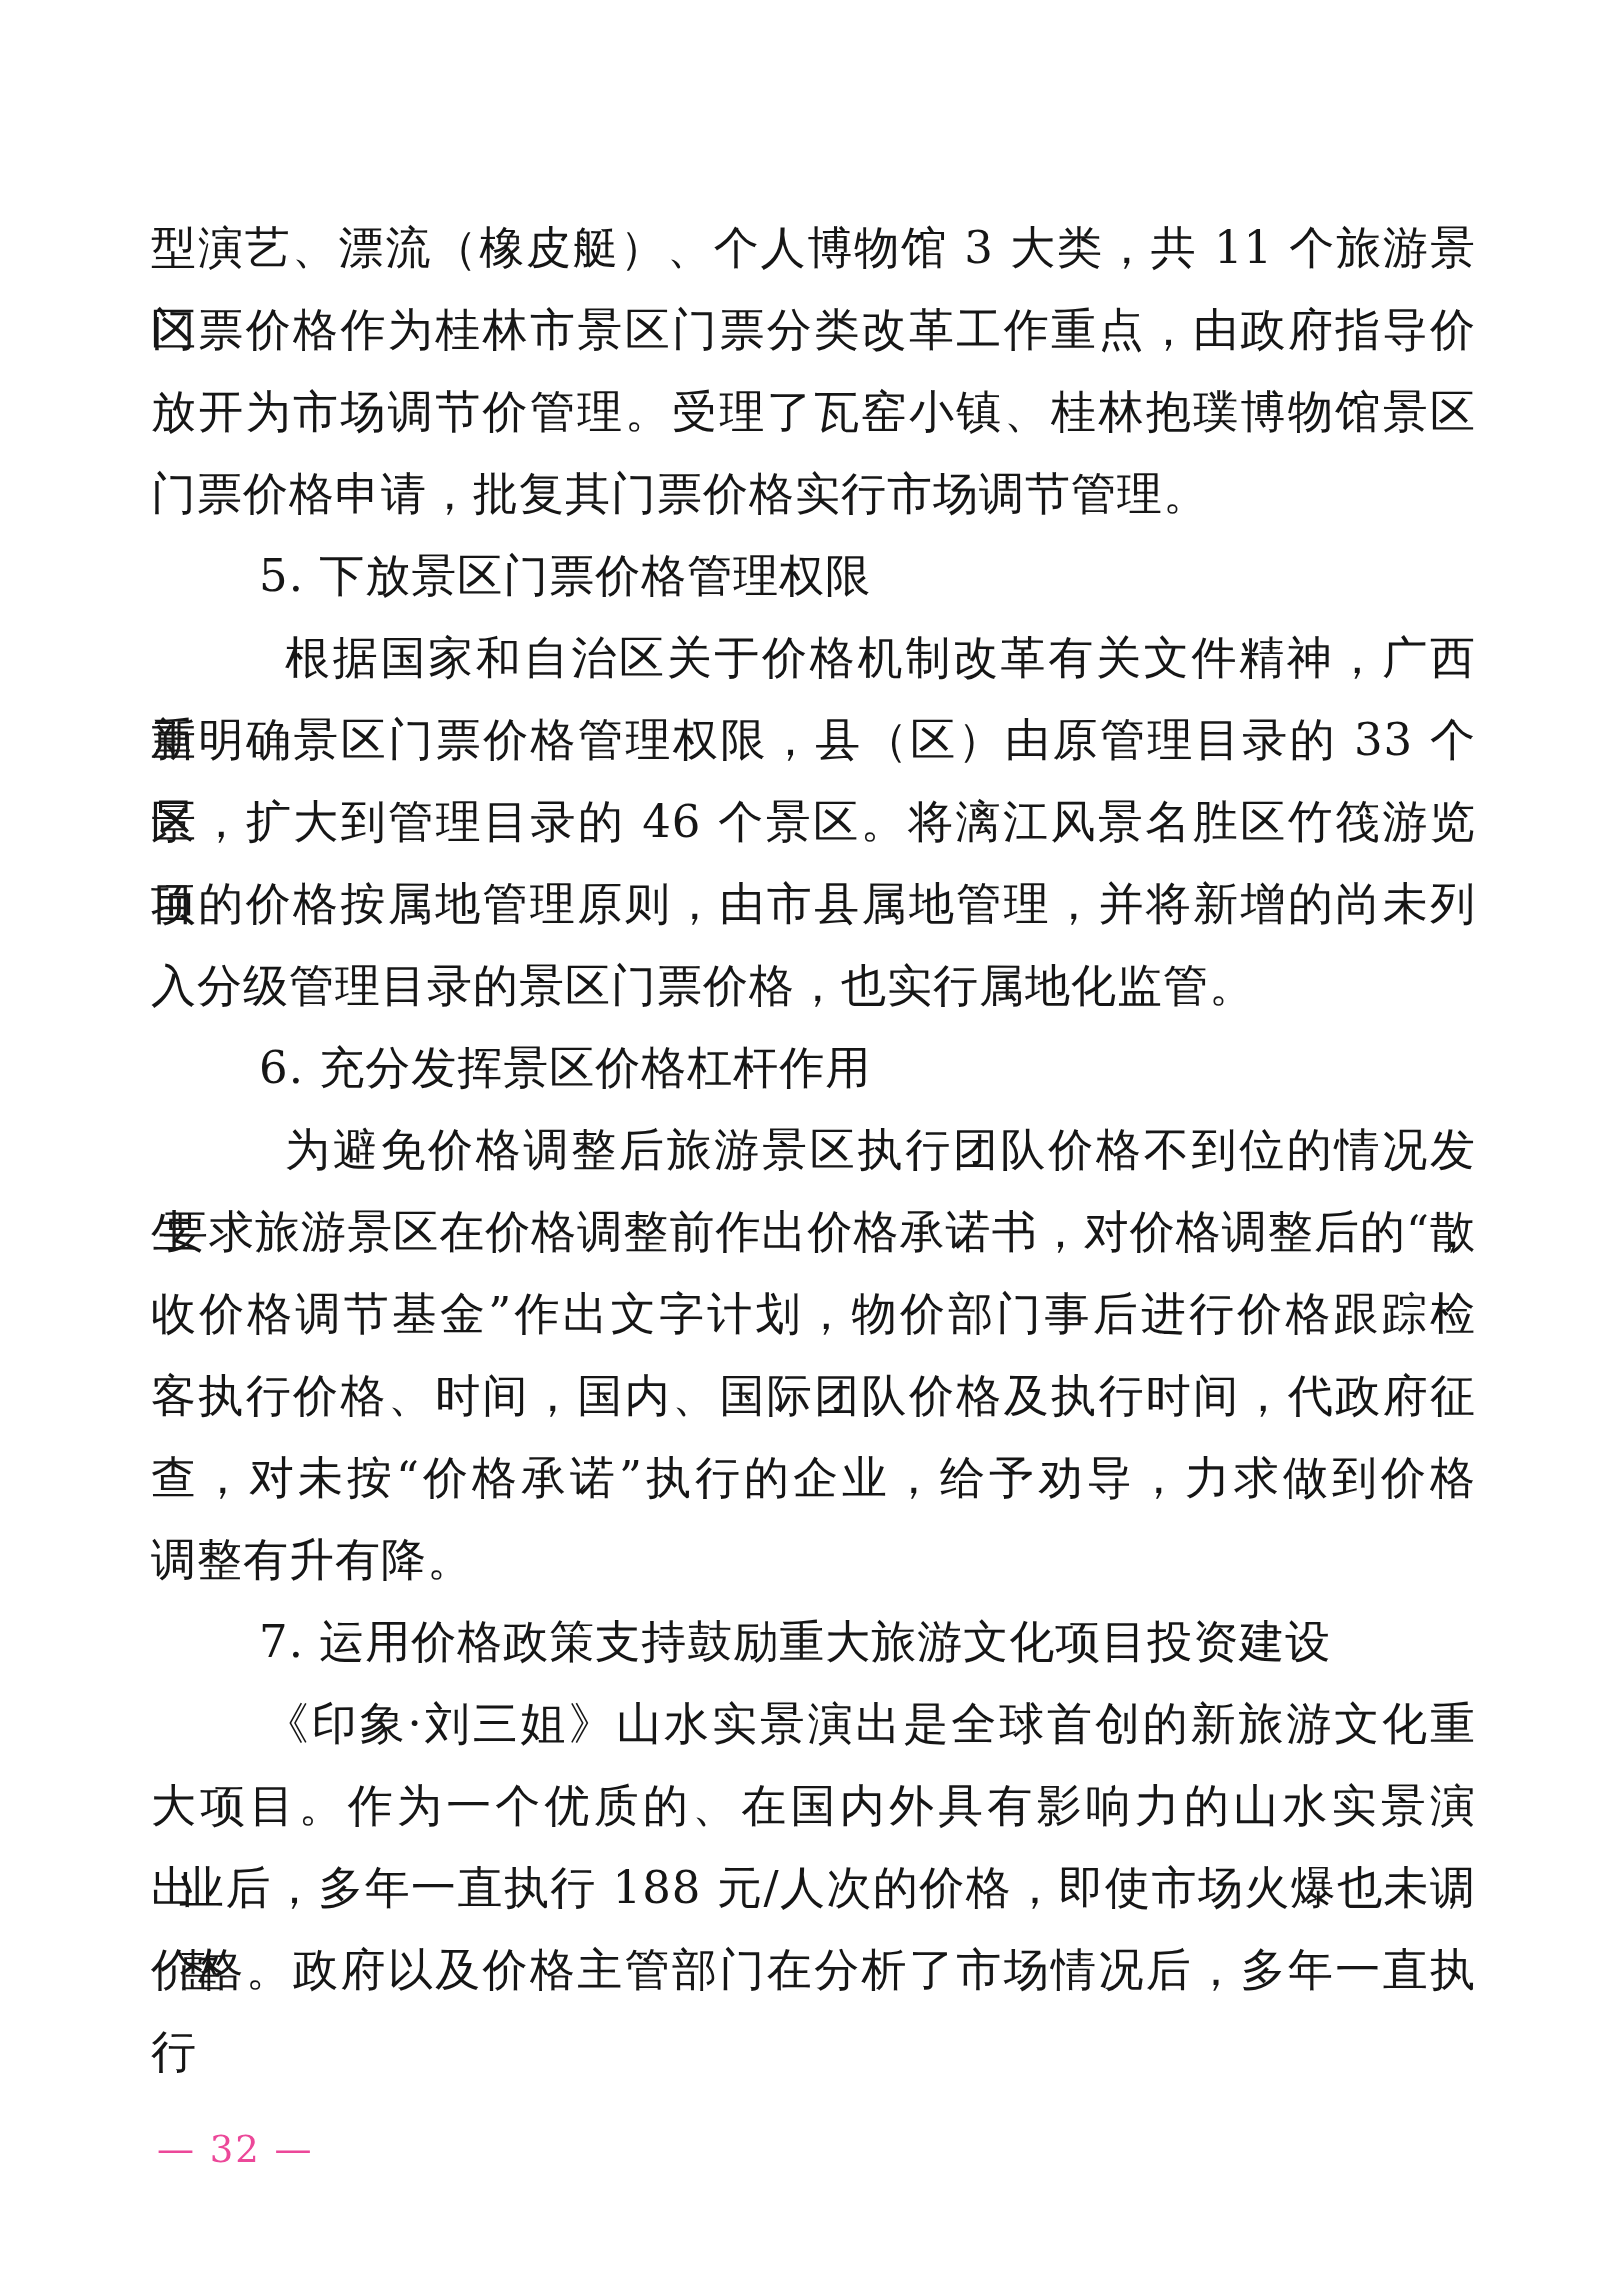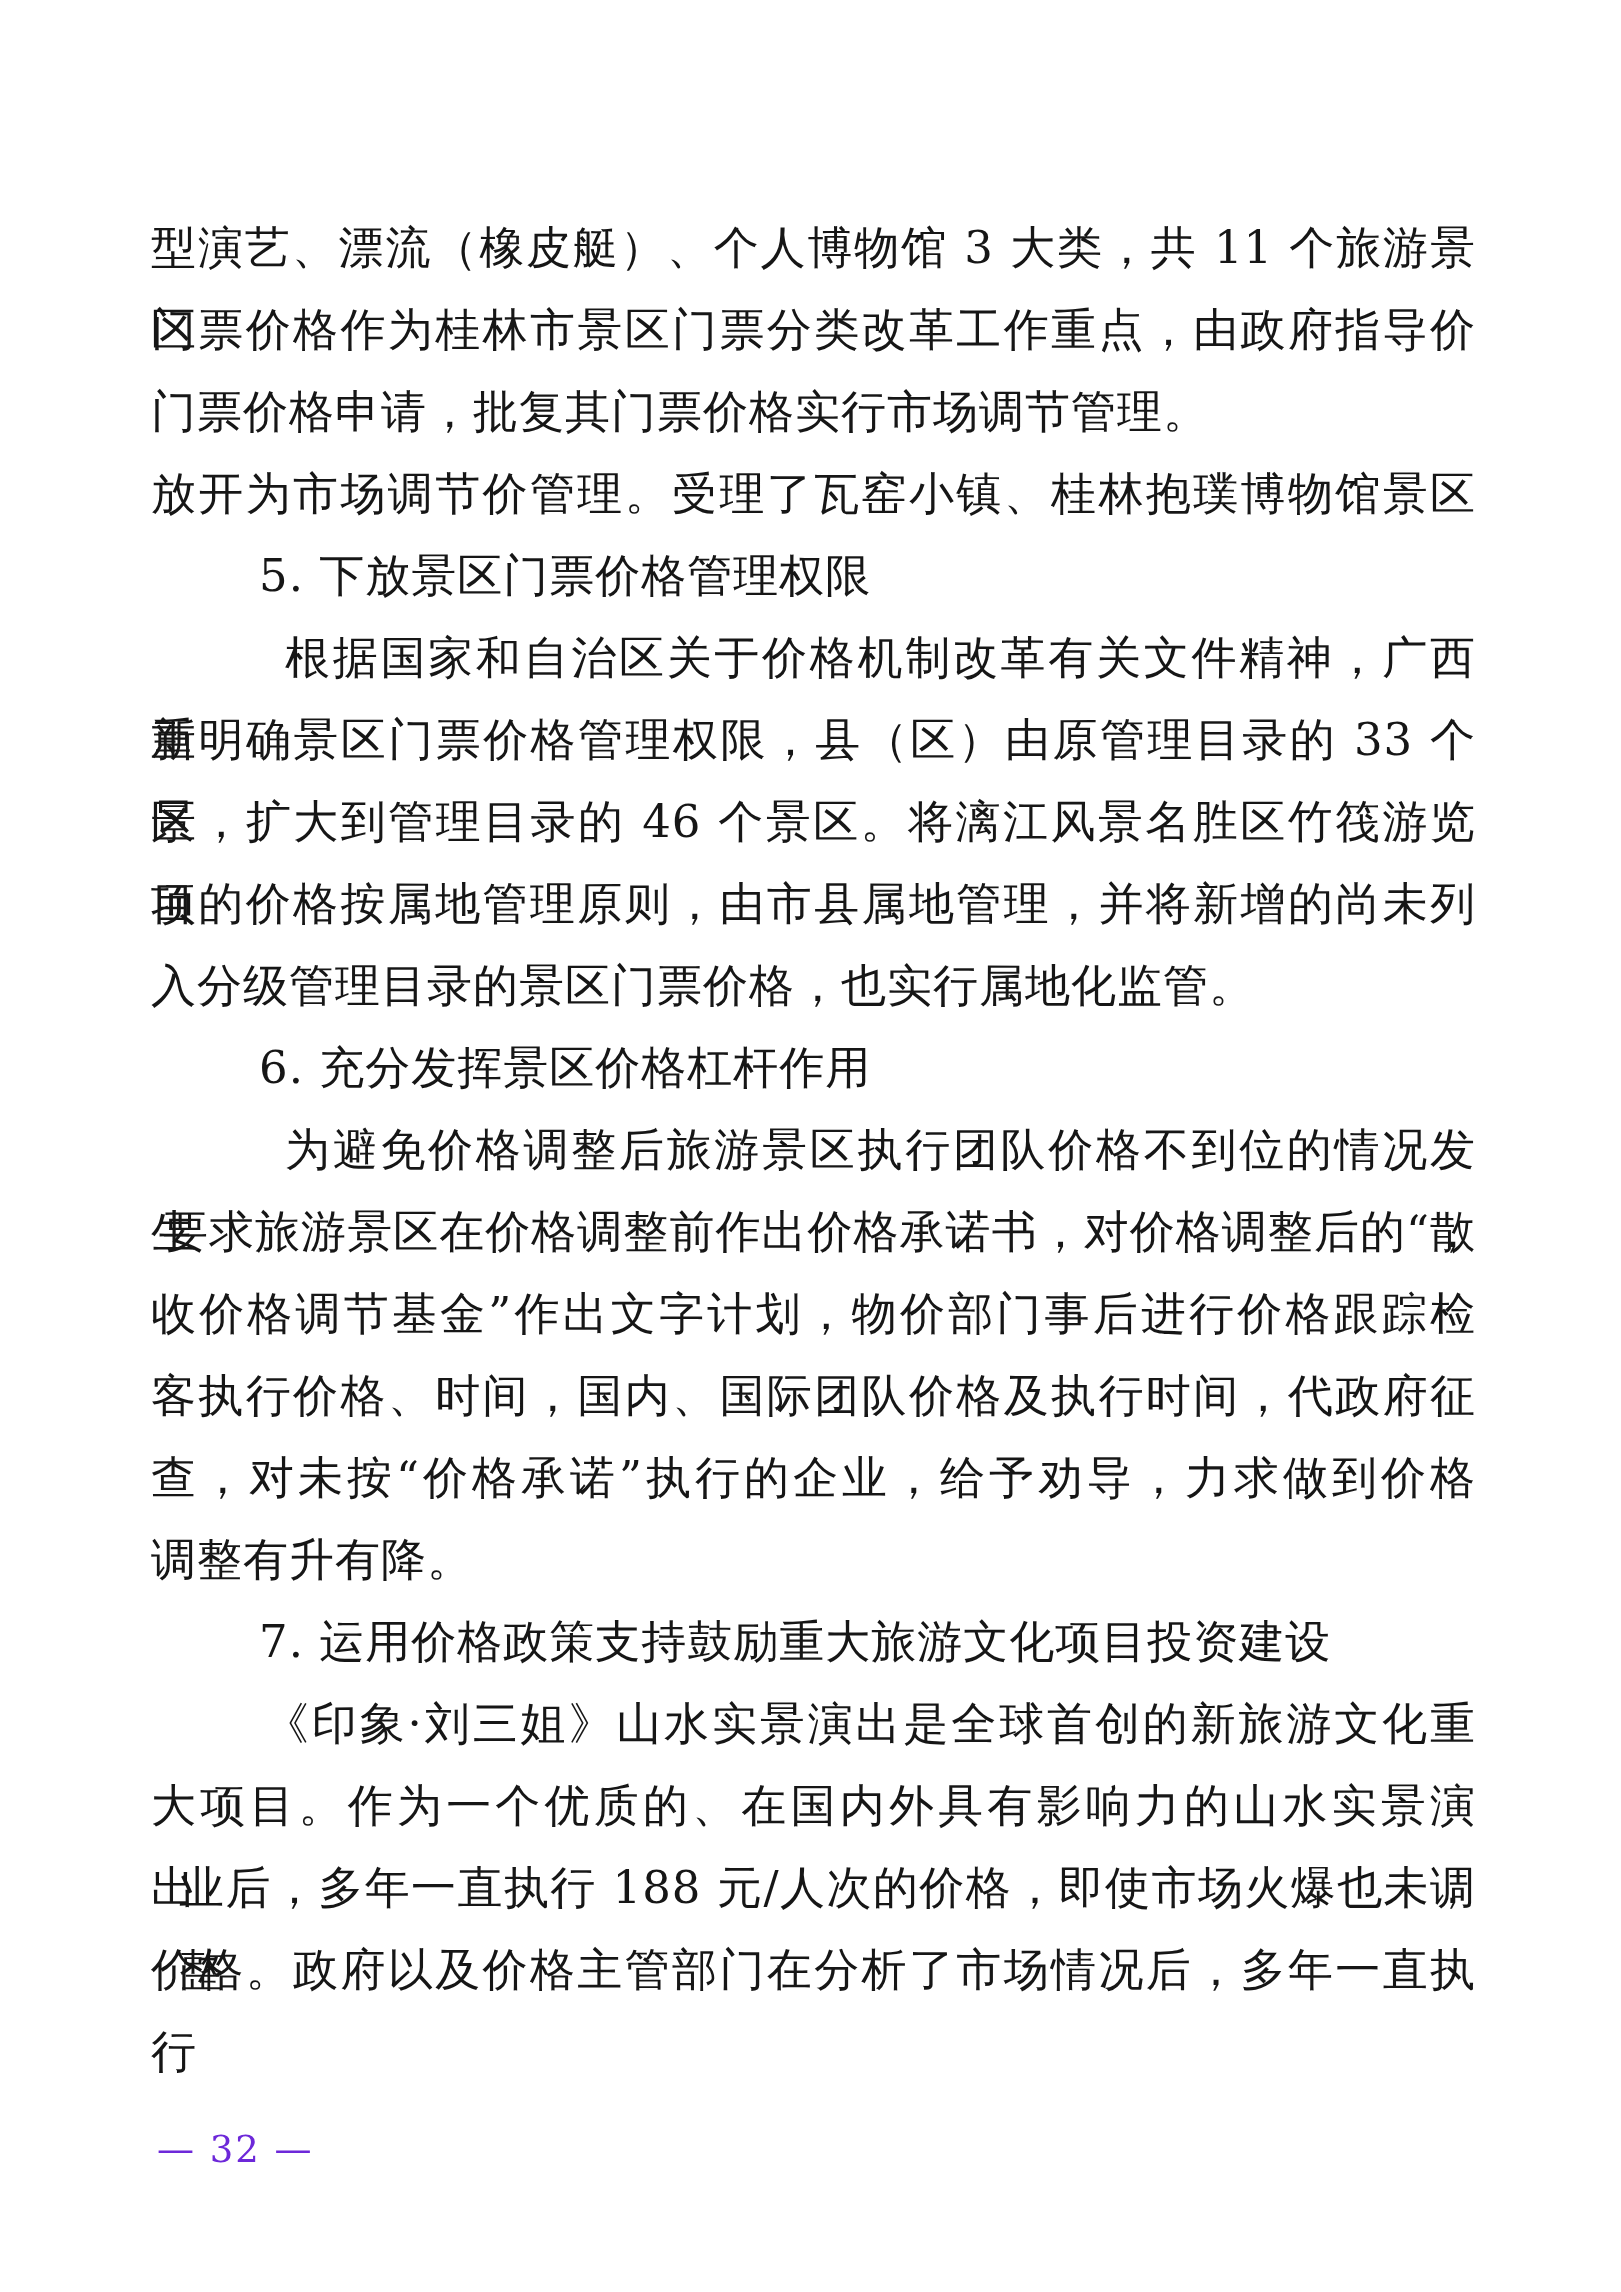--- a/index.html
+++ b/index.html
@@ -35,32 +35,32 @@
     text-align-last:left;
   }
   .page-number{
     position:absolute;
     left:157px;
     top:2127px;
     height:45px;
     line-height:45px;
     font-size:37px;
     letter-spacing:2px;
-    color:#6d28d9;
+    color:#ec4899;
   }
 </style>
 </head>
 <body>
 
 <div class="page">
   <div class="doc-body">
       <div class="line just" style="text-indent: 0px;">型演艺、漂流（橡皮艇）、个人博物馆 3 大类，共 11 个旅游景区</div>
       <div class="line just" style="text-indent: 0px;">门票价格作为桂林市景区门票分类改革工作重点，由政府指导价</div>
+      <div class="line just" style="text-indent: 0px;">放开为市场调节价管理。受理了瓦窑小镇、桂林抱璞博物馆景区</div>
       <div class="line" style="text-indent: 0px;">门票价格申请，批复其门票价格实行市场调节管理。</div>
-      <div class="line just" style="text-indent: 0px;">放开为市场调节价管理。受理了瓦窑小镇、桂林抱璞博物馆景区</div>
       <div class="line heading" style="text-indent: 108px;">5. 下放景区门票价格管理权限</div>
       <div class="line just" style="text-indent: 134px;">根据国家和自治区关于价格机制改革有关文件精神，广西重</div>
       <div class="line just" style="text-indent: 0px;">新明确景区门票价格管理权限，县（区）由原管理目录的 33 个景</div>
       <div class="line just" style="text-indent: 0px;">区，扩大到管理目录的 46 个景区。将漓江风景名胜区竹筏游览项</div>
       <div class="line just" style="text-indent: 0px;">目的价格按属地管理原则，由市县属地管理，并将新增的尚未列</div>
       <div class="line" style="text-indent: 0px;">入分级管理目录的景区门票价格，也实行属地化监管。</div>
       <div class="line heading" style="text-indent: 108px;">6. 充分发挥景区价格杠杆作用</div>
       <div class="line just" style="text-indent: 134px;">为避免价格调整后旅游景区执行团队价格不到位的情况发生，</div>
       <div class="line just" style="text-indent: 0px; margin-left: 12px;">要求旅游景区在价格调整前作出价格承诺书，对价格调整后的“散</div>
       <div class="line just" style="text-indent: 0px;">收价格调节基金”作出文字计划，物价部门事后进行价格跟踪检</div>

